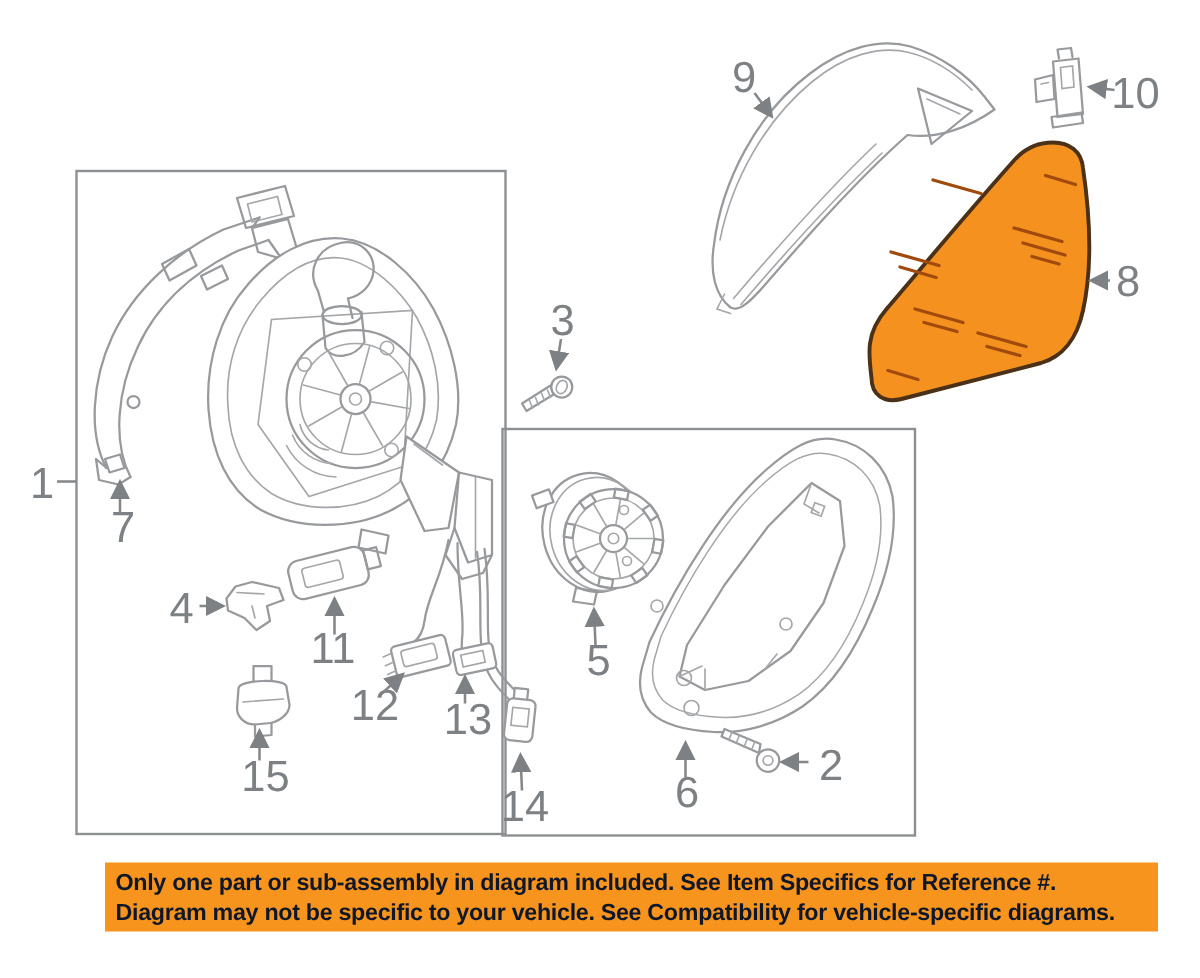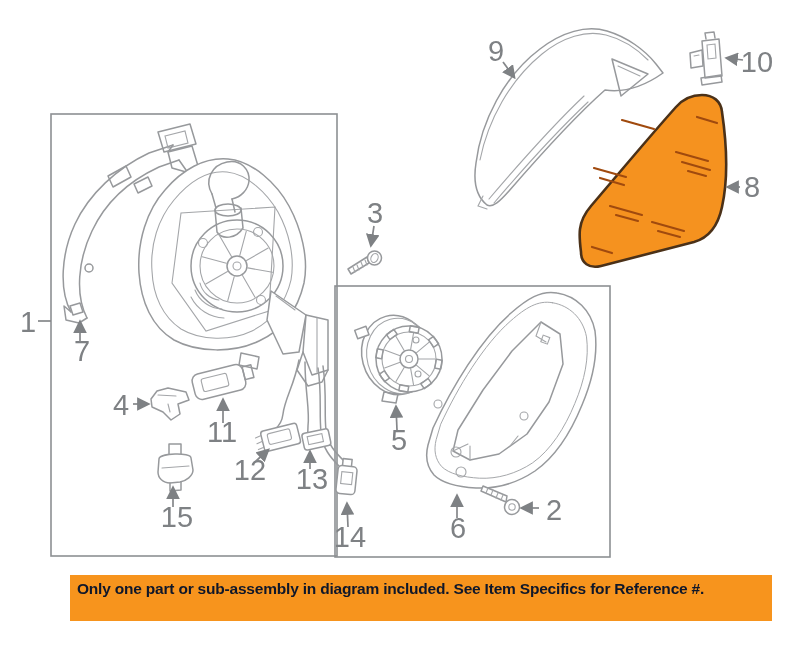--- a/index.html
+++ b/index.html
@@ -254,15 +254,16 @@
     <path class="arrow" marker-end="url(#ah)" d="M 743,60 L 727,58"></path>
   </g>
   <g>
     <text class="callout-text" x="752" y="197">8</text>
     <path class="arrow" marker-end="url(#ah)" d="M 740,187 L 728,187"></path>
   </g>
 </svg>
 
 <div class="banner">
   <div>Only one part or sub-assembly in diagram included. See Item Specifics for Reference #.</div>
+  <div>Diagram may not be specific to your vehicle. See Compatibility for vehicle-specific diagrams.</div>
 </div>
 
 </div>
 
 </body></html>

